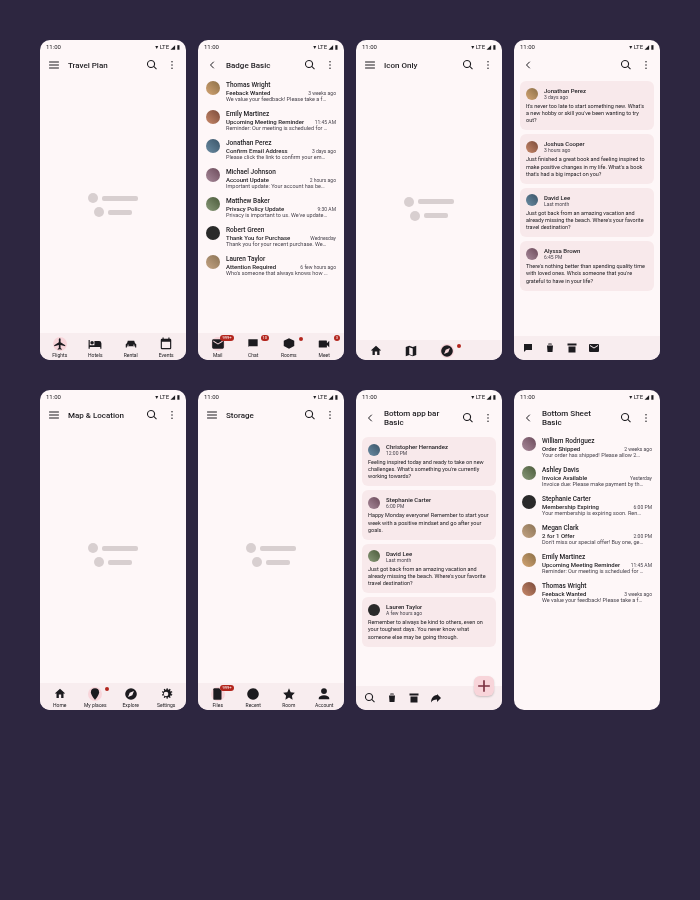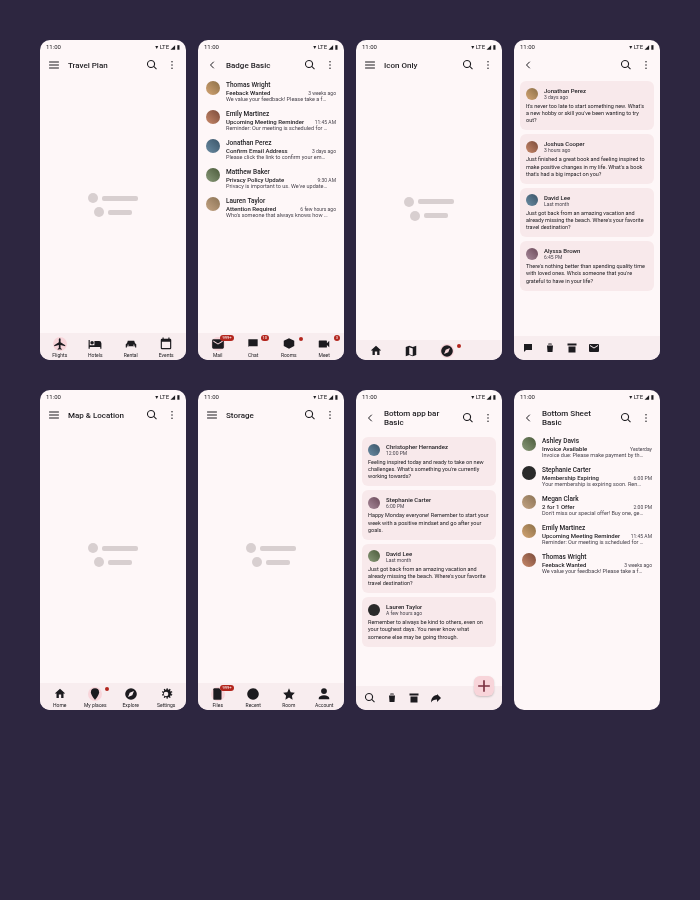--- a/index.html
+++ b/index.html
@@ -177,30 +177,56 @@
                 <span class="item-name">Jonathan Perez</span>
               </div>
       <div class="item-head">
                 <span class="item-sub">Confirm Email Address</span>
                 <span class="item-time">3 days ago</span>
               </div>
       <div class="item-preview">Please click the link to confirm your em…</div>
     </div>
   </div>
           <div class="list-item">
+    <div class="avatar av4"></div>
+    <div class="item-body">
+      <div class="item-head">
+                <span class="item-name">Michael Johnson</span>
+              </div>
+      <div class="item-head">
+                <span class="item-sub">Account Update</span>
+                <span class="item-time">2 hours ago</span>
+              </div>
+      <div class="item-preview">Important update: Your account has be…</div>
+    </div>
+  </div>
+          <div class="list-item">
     <div class="avatar av5"></div>
     <div class="item-body">
       <div class="item-head">
                 <span class="item-name">Matthew Baker</span>
               </div>
       <div class="item-head">
                 <span class="item-sub">Privacy Policy Update</span>
                 <span class="item-time">9:30 AM</span>
               </div>
       <div class="item-preview">Privacy is important to us. We've update…</div>
+    </div>
+  </div>
+          <div class="list-item">
+    <div class="avatar av6"></div>
+    <div class="item-body">
+      <div class="item-head">
+                <span class="item-name">Robert Green</span>
+              </div>
+      <div class="item-head">
+                <span class="item-sub">Thank You for Purchase</span>
+                <span class="item-time">Wednesday</span>
+              </div>
+      <div class="item-preview">Thank you for your recent purchase. We…</div>
     </div>
   </div>
           <div class="list-item">
     <div class="avatar av7"></div>
     <div class="item-body">
       <div class="item-head">
                 <span class="item-name">Lauren Taylor</span>
               </div>
       <div class="item-head">
                 <span class="item-sub">Attention Required</span>
@@ -669,20 +695,33 @@
           </svg>
         </div>
     <div class="icon-btn">
           <svg viewBox="0 0 24 24" fill="currentColor">
             <path d="M12 7a1.5 1.5 0 100-3 1.5 1.5 0 000 3zm0 6.5a1.5 1.5 0 100-3 1.5 1.5 0 000 3zm0 6.5a1.5 1.5 0 100-3 1.5 1.5 0 000 3z"></path>
           </svg>
         </div>
   </div>
   <div class="content">
         <div class="list">
+    <div class="list-item">
+    <div class="avatar av4"></div>
+    <div class="item-body">
+      <div class="item-head">
+                <span class="item-name">William Rodriguez</span>
+              </div>
+      <div class="item-head">
+                <span class="item-sub">Order Shipped</span>
+                <span class="item-time">2 weeks ago</span>
+              </div>
+      <div class="item-preview">Your order has shipped! Please allow 2…</div>
+    </div>
+  </div>
           <div class="list-item">
     <div class="avatar av5"></div>
     <div class="item-body">
       <div class="item-head">
                 <span class="item-name">Ashley Davis</span>
               </div>
       <div class="item-head">
                 <span class="item-sub">Invoice Available</span>
                 <span class="item-time">Yesterday</span>
               </div>

